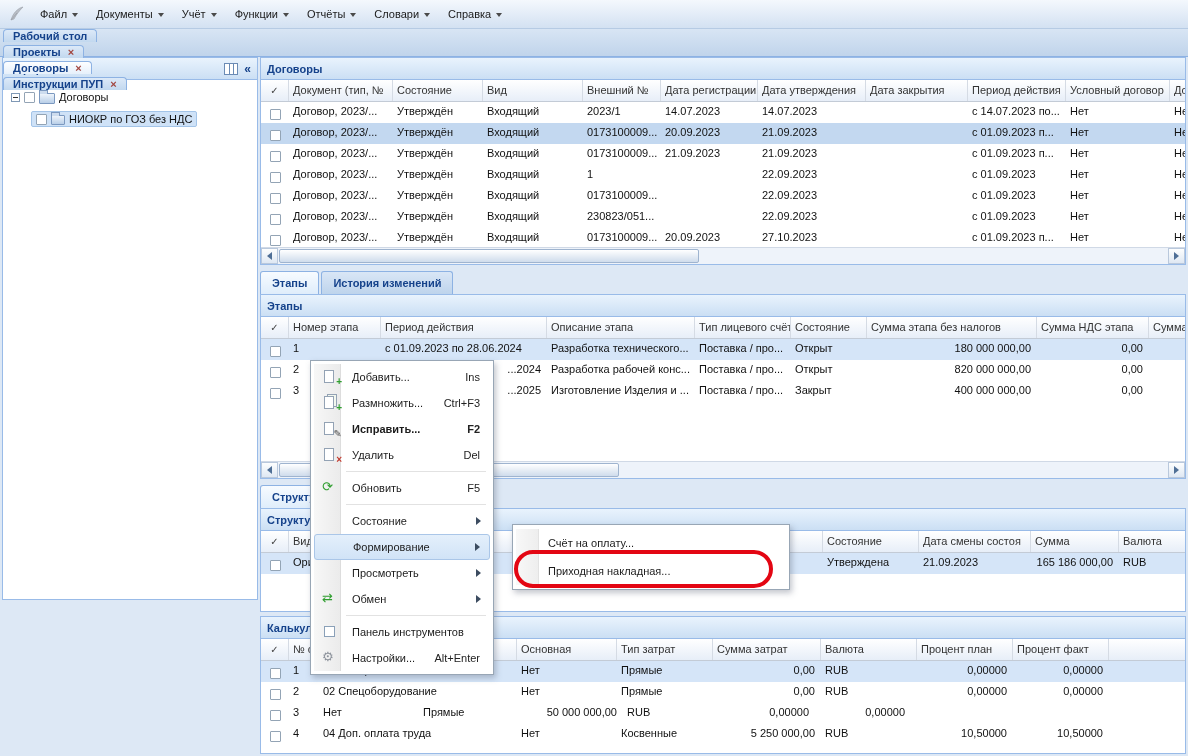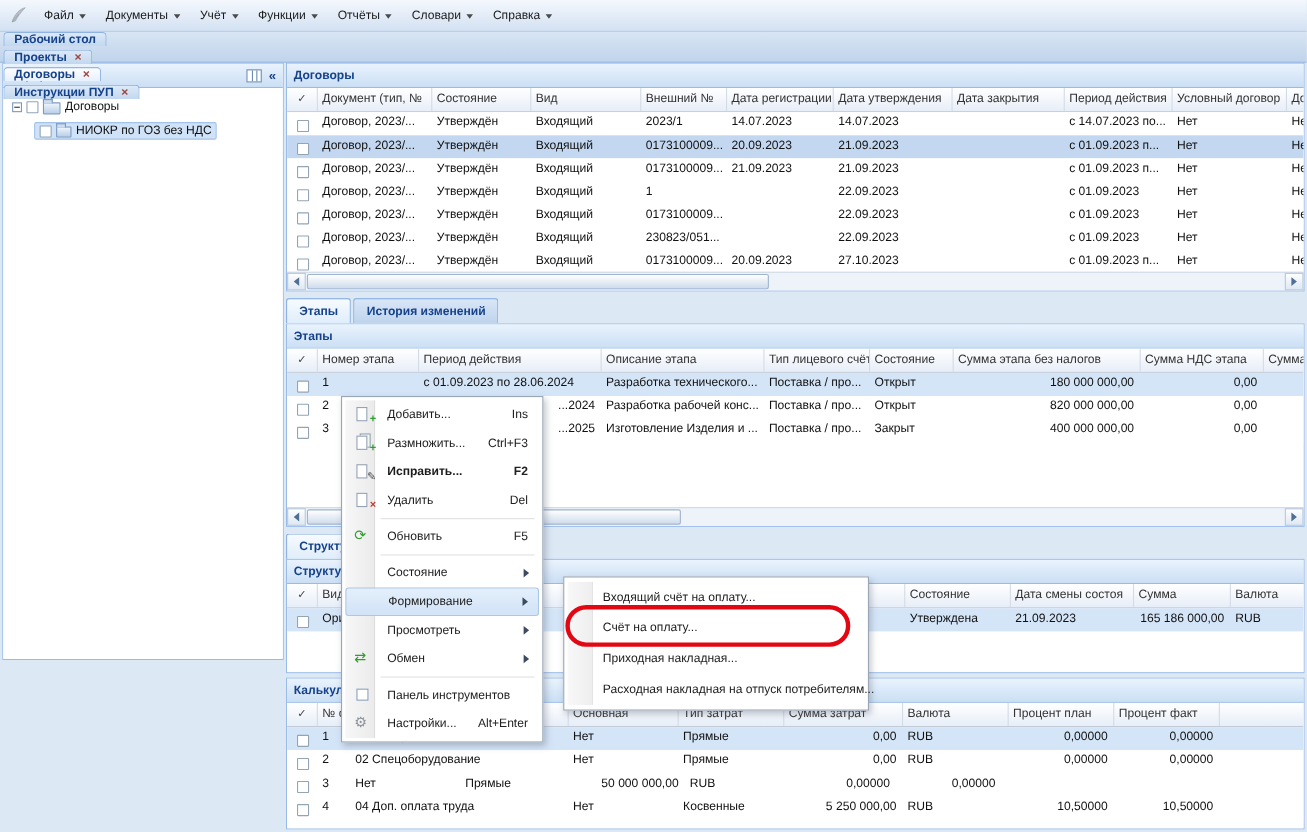--- a/index.html
+++ b/index.html
@@ -571,20 +571,18 @@
       </div>
       <div class="ctx-item">
         <span class="ico">
           <i class="glyph c-grey">⚙</i>
         </span>
         <span class="lbl">Настройки...</span>
         <span class="sc">Alt+Enter</span>
       </div>
     </div>
   <div class="submenu" id="submenu">
-      <div class="sub-item">Входящий счёт на оплату...</div>
       <div class="sub-item">Счёт на оплату...</div>
       <div class="sub-item">Приходная накладная...</div>
-      <div class="sub-item">Расходная накладная на отпуск потребителям...</div>
     </div>
   <div class="annotation"></div>
 
 </div>
 
 </body></html>

